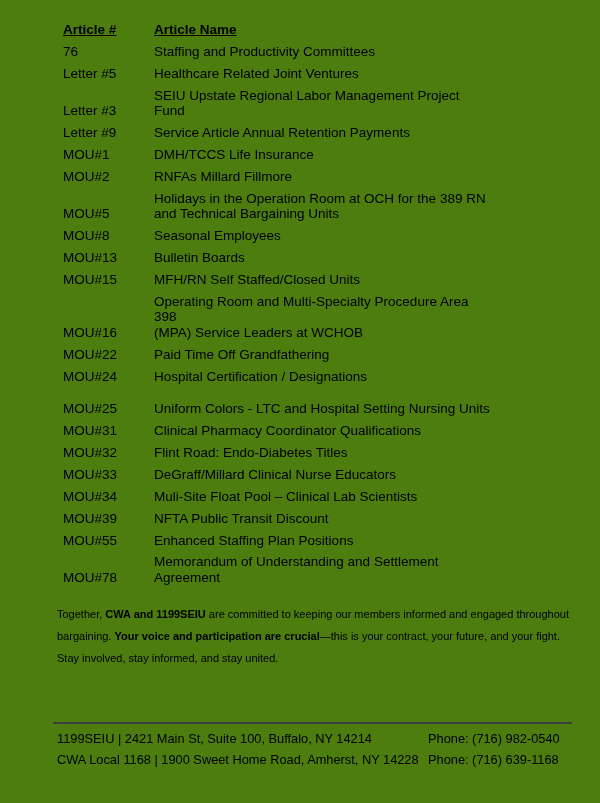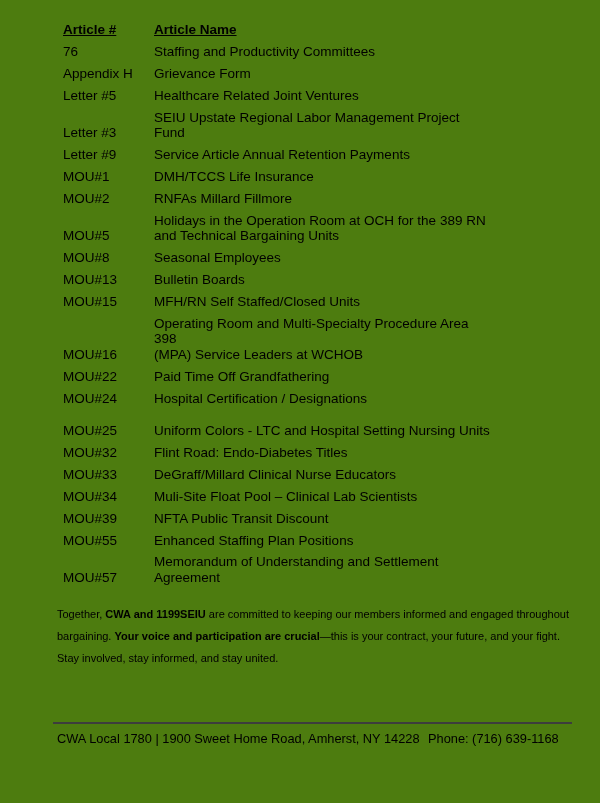--- a/index.html
+++ b/index.html
@@ -94,24 +94,20 @@
         <th>Article #</th>
         <th>Article Name</th>
       </tr>
     </thead>
     <tbody id="rows">
         <tr>
           <td>76</td>
           <td>Staffing and Productivity Committees</td>
         </tr>
         <tr>
-          <td>Appendix H</td>
-          <td>Grievance Form</td>
-        </tr>
-        <tr>
           <td>Letter #5</td>
           <td>Healthcare Related Joint Ventures</td>
         </tr>
         <tr class="tall">
           <td>Letter #3</td>
           <td>SEIU Upstate Regional Labor Management Project Fund</td>
         </tr>
         <tr>
           <td>Letter #9</td>
           <td>Service Article Annual Retention Payments</td>
@@ -152,51 +148,59 @@
         </tr>
         <tr>
           <td>MOU#24</td>
           <td>Hospital Certification / Designations</td>
         </tr>
         <tr class="tall">
           <td>MOU#25</td>
           <td>Uniform Colors - LTC and Hospital Setting Nursing Units</td>
         </tr>
         <tr>
+          <td>MOU#31</td>
+          <td>Clinical Pharmacy Coordinator Qualifications</td>
+        </tr>
+        <tr>
           <td>MOU#32</td>
           <td>Flint Road: Endo-Diabetes Titles</td>
         </tr>
         <tr>
           <td>MOU#33</td>
           <td>DeGraff/Millard Clinical Nurse Educators</td>
         </tr>
         <tr>
           <td>MOU#34</td>
           <td>Muli-Site Float Pool – Clinical Lab Scientists</td>
         </tr>
         <tr>
           <td>MOU#39</td>
           <td>NFTA Public Transit Discount</td>
         </tr>
         <tr>
           <td>MOU#55</td>
           <td>Enhanced Staffing Plan Positions</td>
         </tr>
         <tr>
-          <td>MOU#57</td>
+          <td>MOU#78</td>
           <td>Memorandum of Understanding and Settlement
 Agreement</td>
         </tr>
       </tbody>
   </table>
 
   <p class="closing" id="paragraph"><span>Together, </span><b>CWA and 1199SEIU</b><span> are committed to keeping our members informed and engaged throughout bargaining. </span><b>Your voice and participation are crucial</b><span>—this is your contract, your future, and your fight. Stay involved, stay informed, and stay united.</span></p>
 
   <div class="footer-rule"></div>
 
   <div class="footer" id="footer">
       <div class="footer-line">
-        <span class="addr">CWA Local 1780 | 1900 Sweet Home Road, Amherst, NY 14228</span>
+        <span class="addr">1199SEIU | 2421 Main St, Suite 100, Buffalo, NY 14214</span>
+        <span class="phone">Phone: (716) 982-0540</span>
+      </div>
+      <div class="footer-line">
+        <span class="addr">CWA Local 1168 | 1900 Sweet Home Road, Amherst, NY 14228</span>
         <span class="phone">Phone: (716) 639-1168</span>
       </div>
     </div>
 
 </div>
 
 </body></html>

